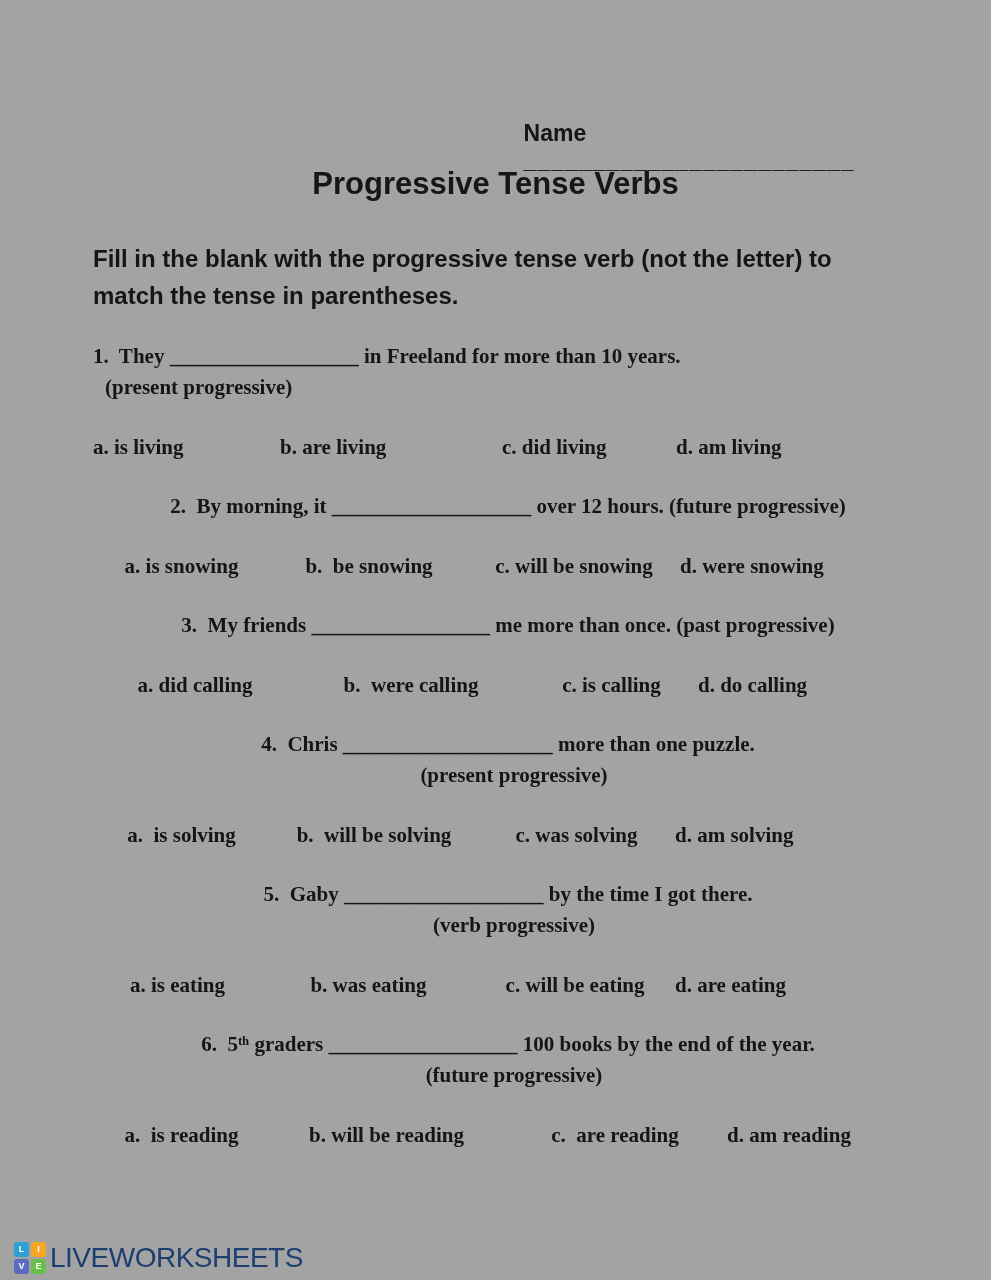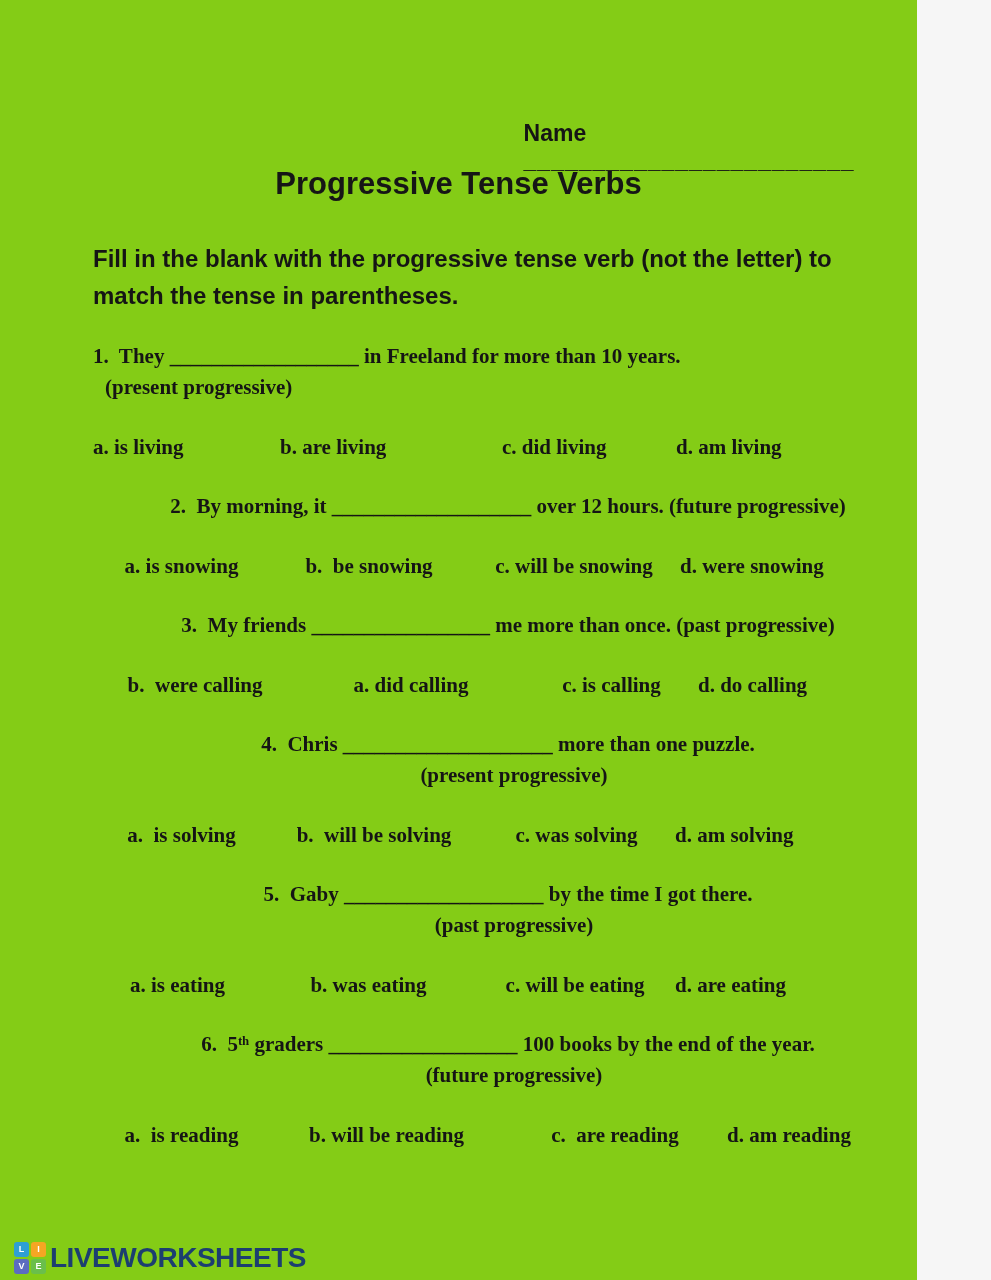--- a/index.html
+++ b/index.html
@@ -4,22 +4,22 @@
 <style>
   html,body{margin:0;padding:0;}
   body{
     width:991px;height:1280px;
     background:#f6f6f6;
     font-family:"Liberation Sans", sans-serif;
     color:#151515;
   }
   .page{
     position:relative;
-    width:917px;height:1280px;
-    background:#84cc16;
+    width:991px;height:1280px;
+    background:#a3a3a3;
     overflow:hidden;
     font-weight:bold;
   }
   .name-row{
     position:absolute;top:93px;left:498px;
     font-size:23px;white-space:pre;
   }
   .name-label{margin-right:8px;}
   .name-line{letter-spacing:1px;}
   .title{
@@ -82,21 +82,21 @@
     text-align:center;font-weight:bold;
   }
   .tile-l{background:#2e9fd4;}
   .tile-i{background:#f5a623;}
   .tile-v{background:#5b6cc0;}
   .tile-e{background:#6abf4b;}
   .logo-word{
     font-size:28px;
     color:#1c3e70;
     letter-spacing:-0.5px;
-    font-weight:bold;
+    font-weight:normal;
   }
 </style>
 </head>
 <body>
 
 <div class="page">
 
   <div class="name-row">
     <span class="name-label">Name</span>
     <span class="name-line">________________________</span>
@@ -125,41 +125,41 @@
         <span>a. is snowing</span>
         <span>b.  be snowing</span>
         <span>c. will be snowing</span>
         <span>d. were snowing</span>
       </div>
     </div>
 
     <div class="question q2">
       <div class="q-line">3.  My friends _________________ me more than once. (past progressive)</div>
       <div class="opts">
+        <span>a. did calling</span>
         <span>b.  were calling</span>
-        <span>a. did calling</span>
         <span>c. is calling</span>
         <span>d. do calling</span>
       </div>
     </div>
 
     <div class="question q3">
       <div class="q-line">4.  Chris ____________________ more than one puzzle.</div>
       <div class="q-line q-line2">(present progressive)</div>
       <div class="opts">
         <span>a.  is solving</span>
         <span>b.  will be solving</span>
         <span>c. was solving</span>
         <span>d. am solving</span>
       </div>
     </div>
 
     <div class="question q4">
       <div class="q-line">5.  Gaby ___________________ by the time I got there.</div>
-      <div class="q-line q-line2">(past progressive)</div>
+      <div class="q-line q-line2">(verb progressive)</div>
       <div class="opts">
         <span>a. is eating</span>
         <span>b. was eating</span>
         <span>c. will be eating</span>
         <span>d. are eating</span>
       </div>
     </div>
 
     <div class="question q5">
       <div class="q-line">6.  5ᵗʰ graders __________________ 100 books by the end of the year.</div>

